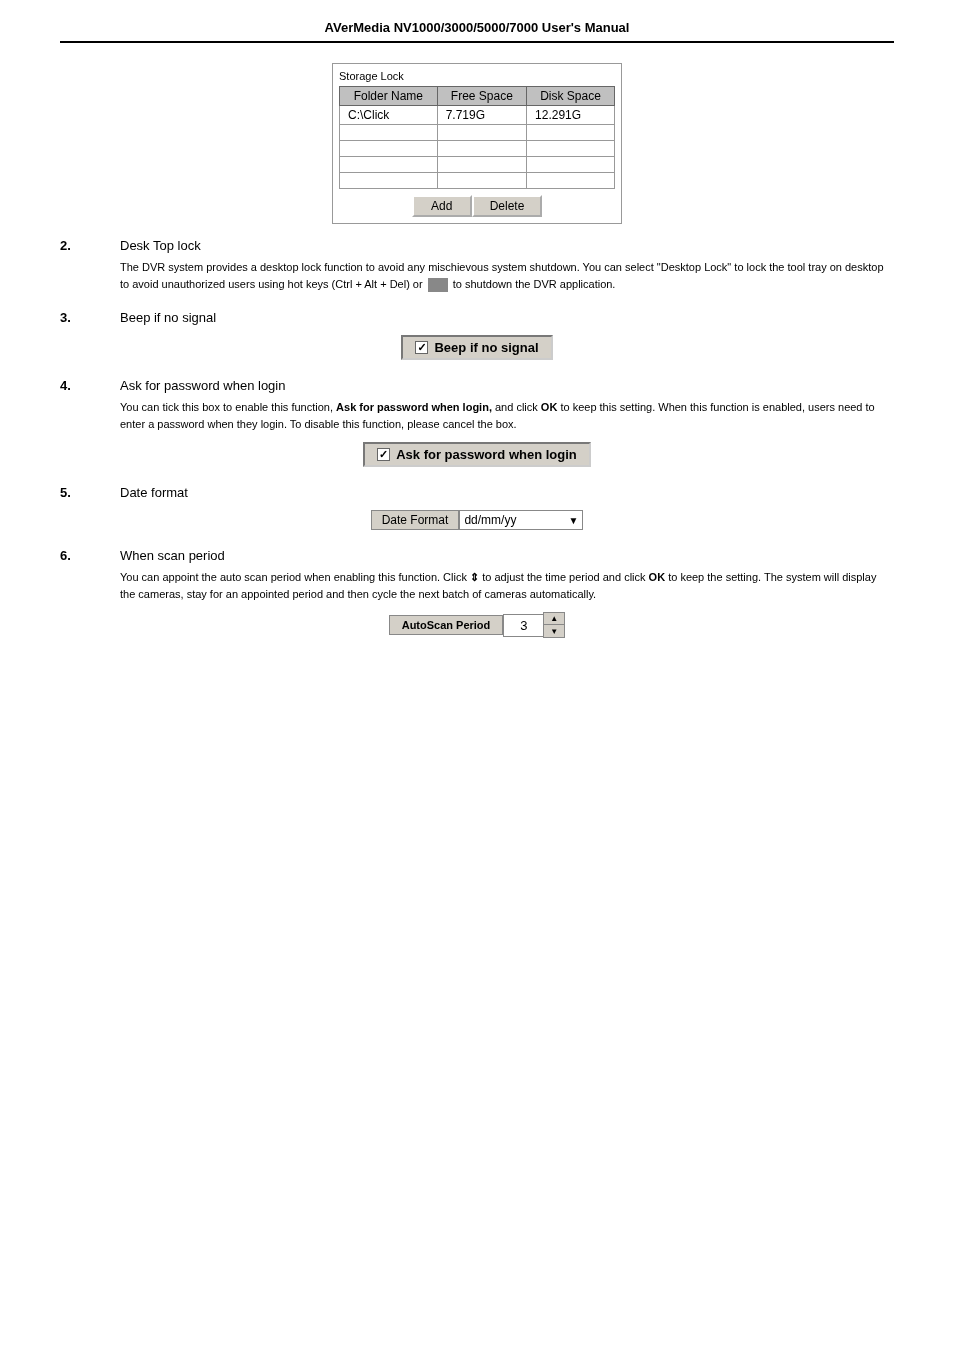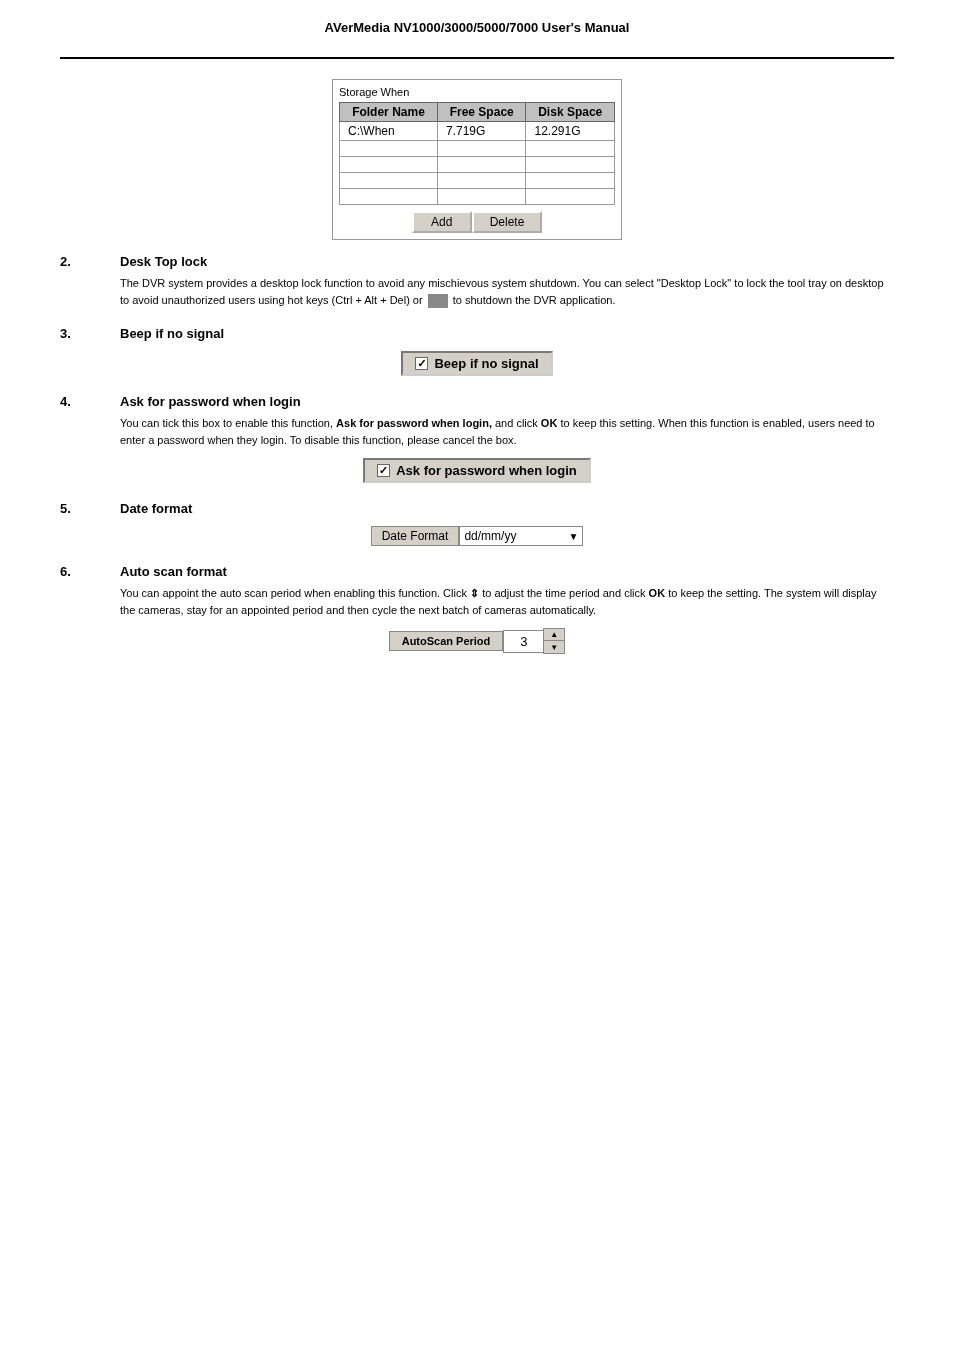--- a/index.html
+++ b/index.html
@@ -9,21 +9,21 @@
       font-size: 13px;
       color: #000000;
       width: 954px;
       min-height: 1351px;
       padding: 20px 60px;
     }
 
     .page-header {
       text-align: center;
       border-bottom: 2px solid #000;
-      padding-bottom: 22px;
+      padding-bottom: 6px;
       margin-bottom: 20px;
       font-size: 13px;
       font-weight: bold;
     }
 
     .section-block {
       margin-bottom: 18px;
     }
 
     .section-heading {
@@ -31,21 +31,21 @@
       margin-bottom: 6px;
       display: flex;
       gap: 20px;
     }
 
     .section-number {
       min-width: 40px;
     }
 
     .section-title {
-      font-weight: bold;
+      font-weight: normal;
     }
 
     .section-body {
       margin-left: 60px;
       margin-bottom: 10px;
       line-height: 1.5;
       font-size: 11px;
     }
 
     .section-body p {
@@ -75,21 +75,21 @@
     .storage-table {
       border-collapse: collapse;
       width: 100%;
       font-size: 12px;
     }
 
     .storage-table th {
       background: #c0c0c0;
       border: 1px solid #666;
       padding: 2px 8px;
-      font-weight: bold;
+      font-weight: normal;
       font-size: 12px;
     }
 
     .storage-table td {
       border: 1px solid #999;
       padding: 2px 8px;
       font-size: 12px;
       height: 18px;
     }
 
@@ -264,32 +264,32 @@
   </style>
 </head>
 <body>
 
 <div class="page-header">
   <span>AVerMedia NV1000/3000/5000/7000 User's Manual</span>
 </div>
 
 <div class="widget-container">
   <div class="storage-table-wrapper">
-    <div class="storage-table-title">Storage When</div>
+    <div class="storage-table-title">Storage Lock</div>
     <table class="storage-table">
       <thead>
         <tr>
           <th>Folder Name</th>
           <th>Free Space</th>
           <th>Disk Space</th>
         </tr>
       </thead>
       <tbody>
         <tr class="data-row">
-          <td>C:\When</td>
+          <td>C:\Click</td>
           <td>7.719G</td>
           <td>12.291G</td>
         </tr>
         <tr class="empty-row">
           <td></td>
           <td></td>
           <td></td>
         </tr>
         <tr class="empty-row">
           <td></td>
@@ -370,21 +370,21 @@
         <span>dd/mm/yy</span>
         <span class="select-arrow">▼</span>
       </div>
     </div>
   </div>
 </div>
 
 <div class="section-block">
   <div class="section-heading">
     <span class="section-number">6.</span>
-    <span class="section-title">Auto scan format</span>
+    <span class="section-title">When scan period</span>
   </div>
   <div class="section-body">
     <p>
       You can appoint the auto scan period when enabling this function. Click <strong>⇕</strong> to adjust the time period and click <strong>OK</strong> to keep the setting. The system will display the cameras, stay for an appointed period and then cycle the next batch of cameras automatically.
     </p>
   </div>
   <div class="widget-container">
     <div class="autoscan-widget">
       <span class="autoscan-label">AutoScan Period</span>
       <span class="autoscan-value">3</span>

